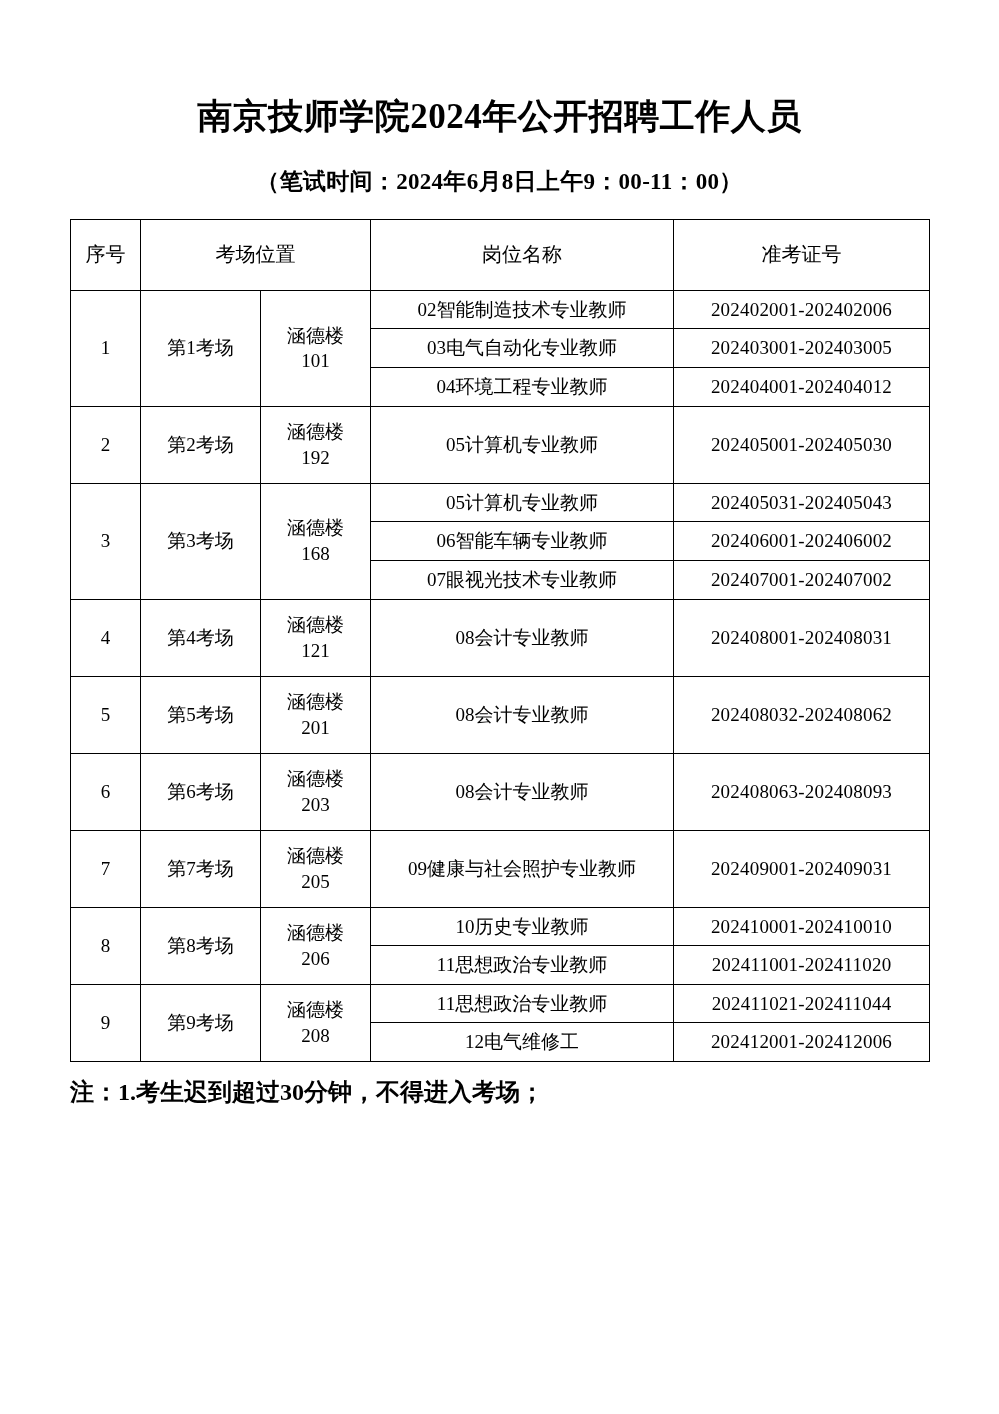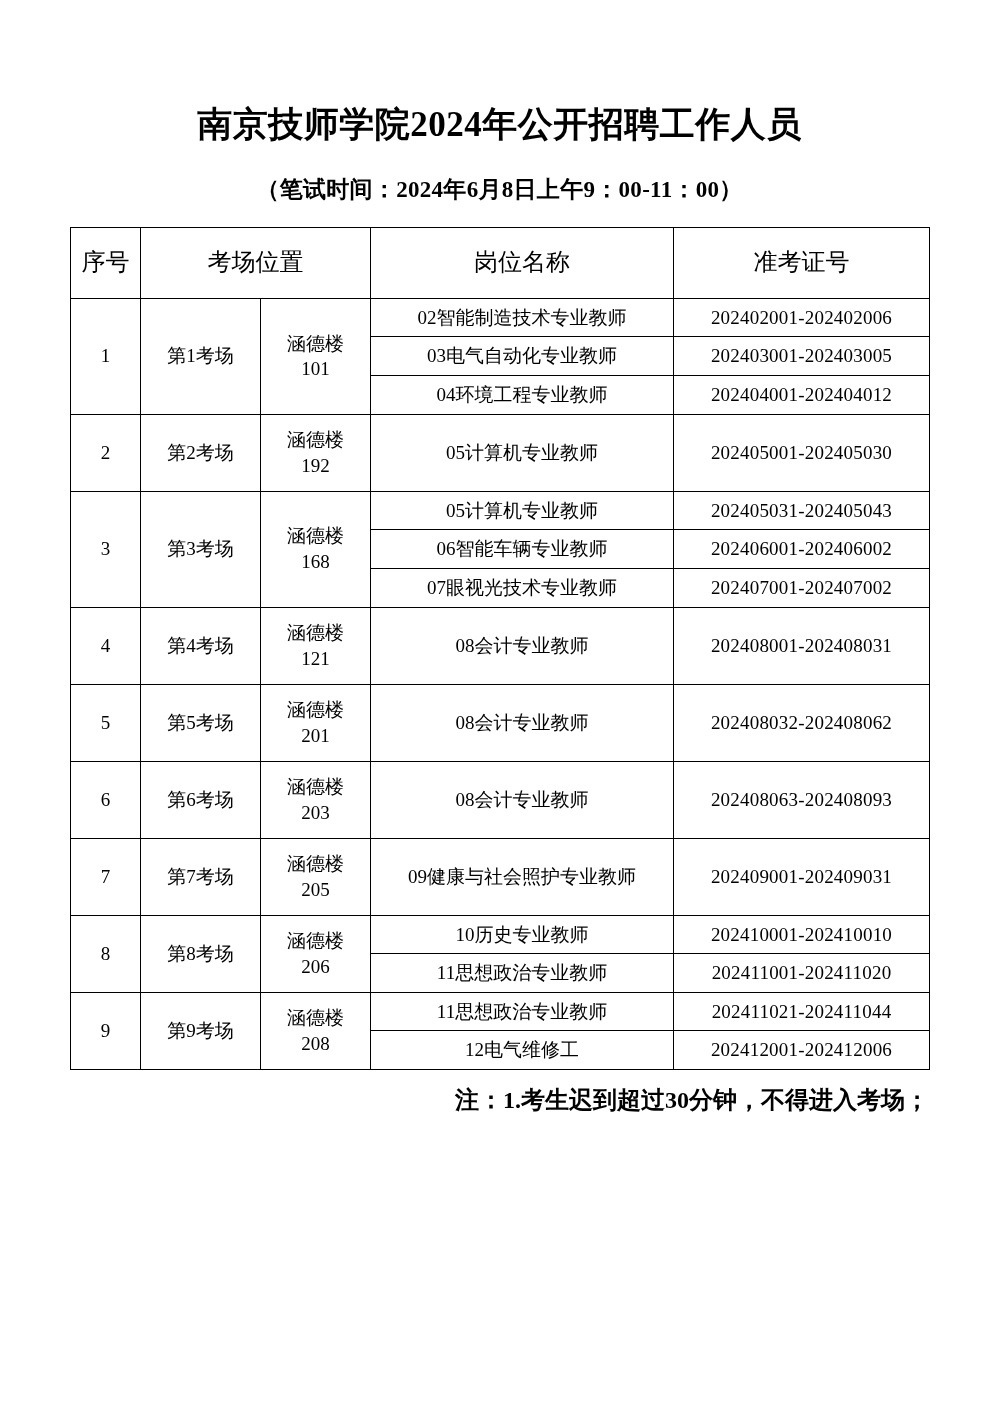--- a/index.html
+++ b/index.html
@@ -12,21 +12,21 @@
     background: #ffffff;
     font-family: "Liberation Serif", "DejaVu Serif", serif;
     color: #000000;
     overflow: hidden;
   }
   .page {
     width: 999px;
     height: 1042px;
     position: relative;
     box-sizing: border-box;
-    padding: 12px 70px;
+    padding: 4px 70px;
   }
   .title-block {
     padding-top: 88px;
     text-align: center;
   }
   .title-line {
     font-size: 35px;
     font-weight: bold;
     letter-spacing: 0.5px;
     line-height: 1.42;
@@ -49,21 +49,21 @@
     border: 1px solid #000000;
     text-align: center;
     vertical-align: middle;
     font-weight: normal;
     font-size: 19px;
     padding: 6px 2px;
     line-height: 1.35;
   }
   table.exam-table thead td {
     height: 58px;
-    font-size: 24px;
+    font-size: 20px;
   }
   .col-no { width: 70px; }
   .col-room { width: 120px; }
   .col-loc { width: 110px; }
   .col-post { width: 303px; }
   .col-ticket { width: 256px; }
 
   .cell-no {
     font-size: 19px;
   }
@@ -86,21 +86,20 @@
   .row-tall td { height: 64px; }
 
   .notes {
     margin-top: 12px;
     font-size: 24px;
     font-weight: bold;
     line-height: 1.5;
   }
   .notes .note-line {
     white-space: pre;
-    text-align: right;
   }
   .notes .note-indent {
     padding-left: 62px;
   }
 </style>
 </head>
 <body>
 
 <div class="page">
 

